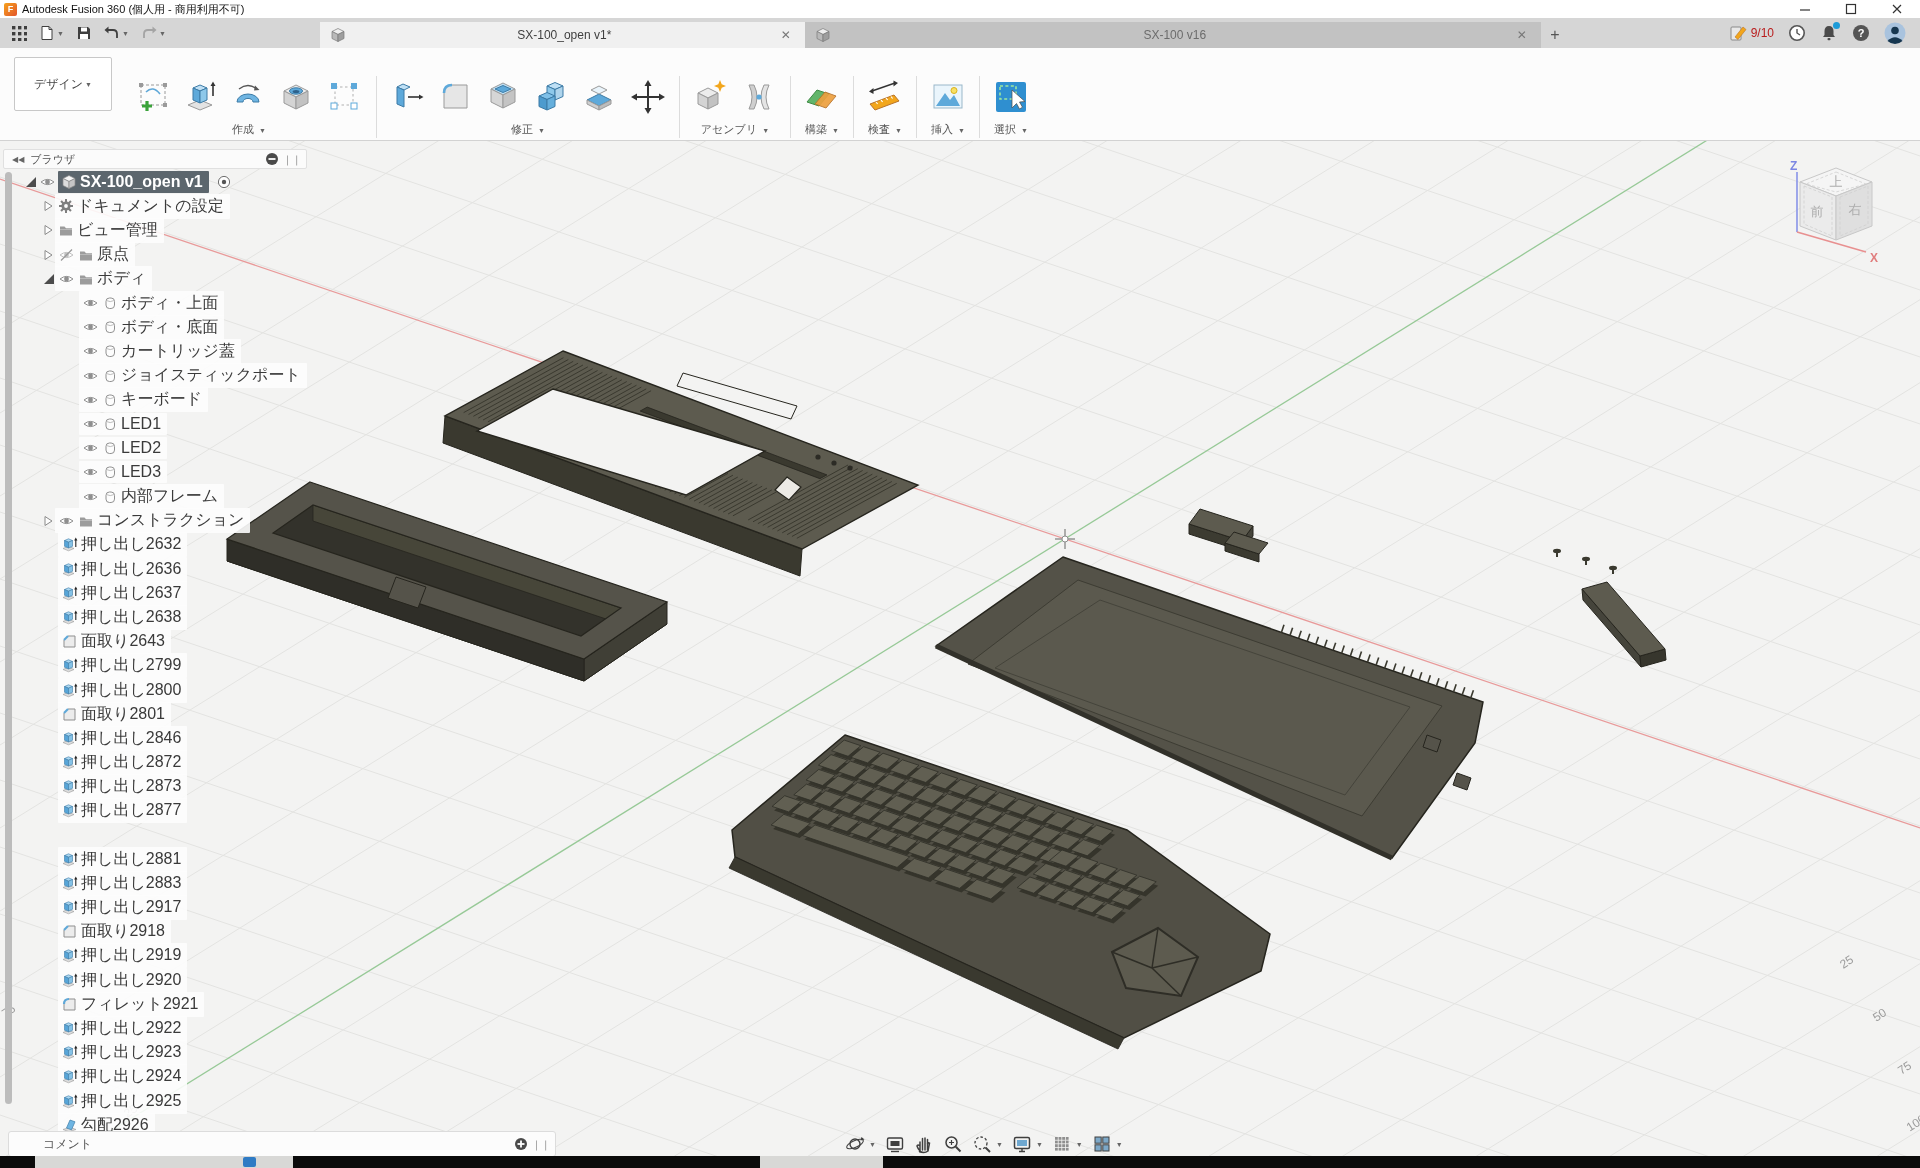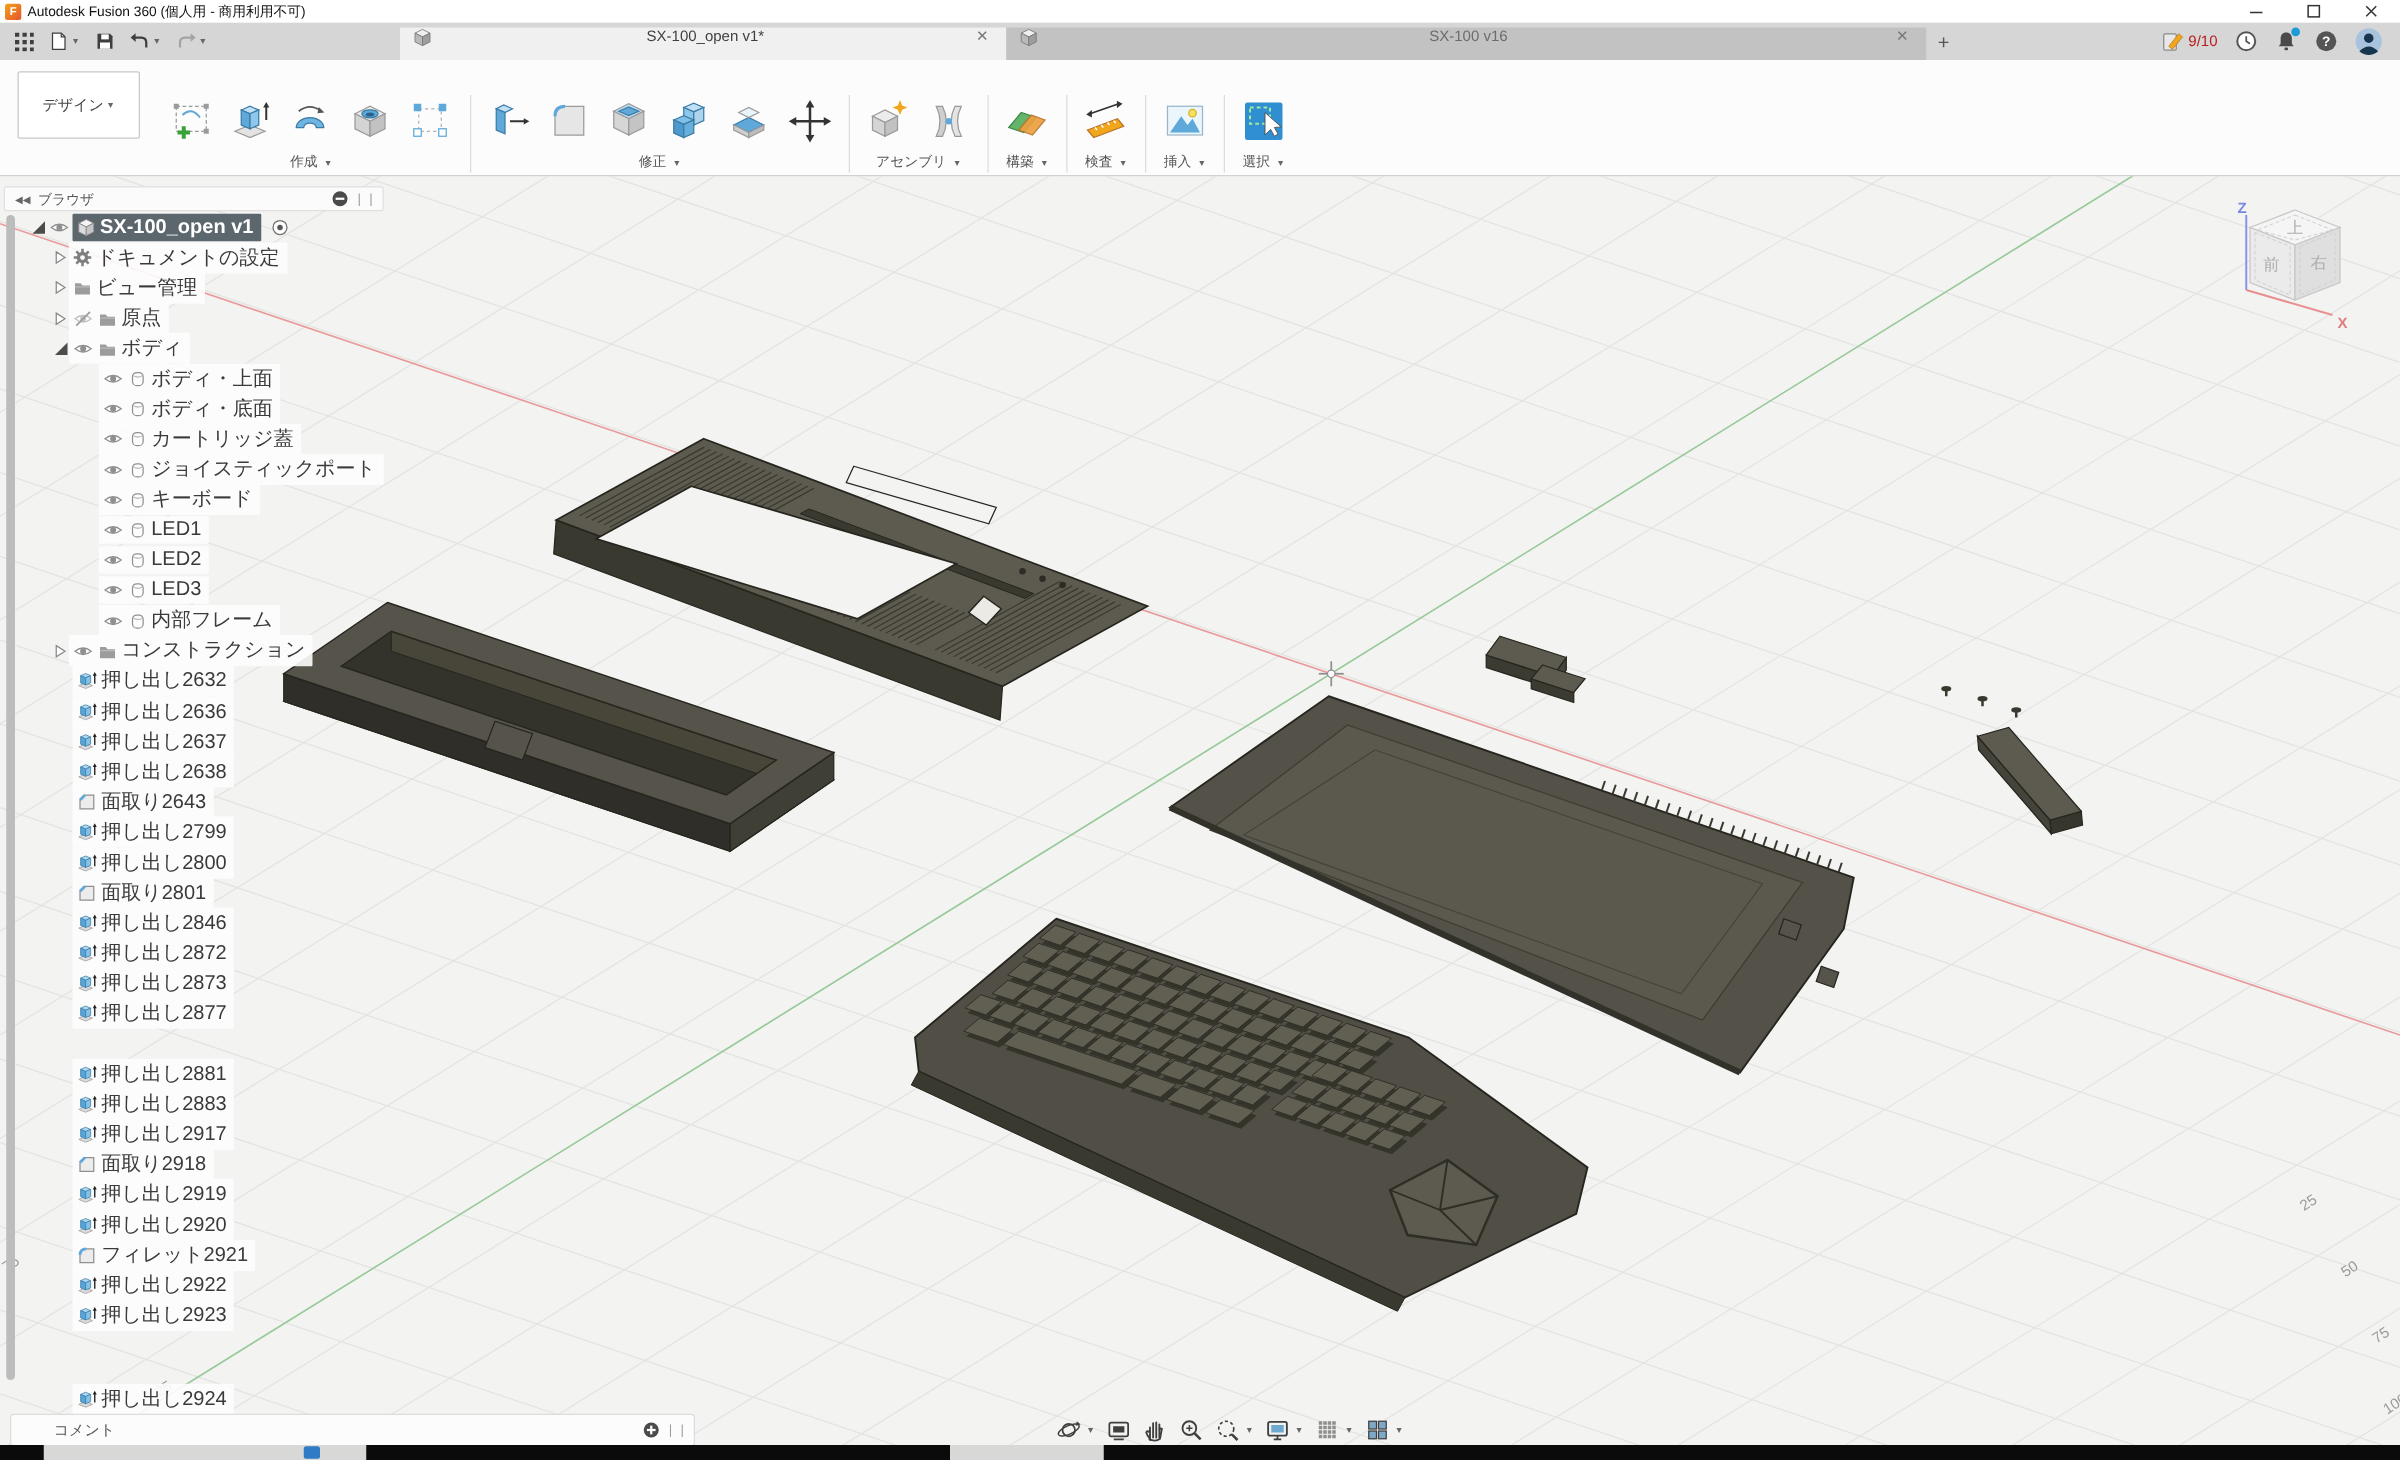--- a/index.html
+++ b/index.html
@@ -13,21 +13,21 @@
                font-size:9px;display:flex;align-items:center;justify-content:center;}
   .win-buttons{margin-left:auto;display:flex;height:18px;}
   .win-btn{width:46px;height:18px;display:flex;align-items:center;justify-content:center;}
   
   .menubar{position:absolute;left:0;top:18px;width:1920px;height:30px;background:#d6d6d6;
            display:flex;align-items:stretch;z-index:39;}
   .qt{display:flex;align-items:center;gap:4px;padding-left:8px;}
   .qt-btn{display:flex;align-items:center;padding:2px 4px;cursor:pointer;}
   .caret{font-size:7px;color:#666;margin-left:2px;}
   .doc-tabs{display:flex;align-items:flex-end;margin-left:150px;}
-  .doc-tab{height:26px;display:flex;align-items:flex-start;font-size:12px;padding:0 10px;cursor:pointer;}
+  .doc-tab{height:26px;display:flex;align-items:center;font-size:12px;padding:0 10px;cursor:pointer;}
   .doc-tab.active{background:#f0f0f0;color:#3f3f3f;width:465px;}
   .doc-tab.inactive{background:#c2c2c2;color:#6c6c6c;width:716px;}
   .doc-tab .tab-label{flex:1;text-align:center;white-space:nowrap;overflow:hidden;}
   .tab-close{color:#777;font-size:12px;padding:0 4px;cursor:pointer;}
   .new-tab{width:28px;height:26px;display:flex;align-items:center;justify-content:center;
            font-size:16px;color:#555;cursor:pointer;align-self:flex-end;}
   .right-cluster{margin-left:auto;display:flex;align-items:center;gap:14px;padding-right:14px;}
   .job-status{display:flex;align-items:center;gap:4px;font-size:12px;color:#b91c1c;}
   .badge-dot{position:absolute;right:-2px;top:-2px;width:7px;height:7px;border-radius:50%;background:#1d9bd8;}
   .icon-wrap{position:relative;display:flex;align-items:center;cursor:pointer;}
@@ -1447,21 +1447,21 @@
               <polygon points="3.5,4.5 7.5,2.8 11.5,4.5 7.5,6.2" fill="#aed9f2" stroke="#3c7ba6" stroke-width=".6"></polygon>
               <polygon points="3.5,4.5 7.5,6.2 7.5,12 3.5,10.3" fill="#57a5d8" stroke="#3c7ba6" stroke-width=".6"></polygon>
               <polygon points="7.5,6.2 11.5,4.5 11.5,10.3 7.5,12" fill="#85c2e6" stroke="#3c7ba6" stroke-width=".6"></polygon>
               <path d="M14.8,11 V3.5" stroke="#222" stroke-width="1.1"></path>
               <polygon points="13.2,4.5 16.4,4.5 14.8,1.5" fill="#222"></polygon>
             </svg>
           </span>
           <span>押し出し2923</span>
         </span>
       </div>
-      <div class="b-row" style="padding-left: 44px; margin-top: 43px;">
+      <div class="b-row" style="padding-left: 44px;">
         <span class="chip">
           <span>
             <svg width="17" height="17" viewBox="0 0 17 17">
               <polygon points="2,12.5 7.5,14.8 13,12.5 7.5,10.2" fill="#dcdcdc" stroke="#9a9a9a" stroke-width=".6"></polygon>
               <polygon points="3.5,4.5 7.5,2.8 11.5,4.5 7.5,6.2" fill="#aed9f2" stroke="#3c7ba6" stroke-width=".6"></polygon>
               <polygon points="3.5,4.5 7.5,6.2 7.5,12 3.5,10.3" fill="#57a5d8" stroke="#3c7ba6" stroke-width=".6"></polygon>
               <polygon points="7.5,6.2 11.5,4.5 11.5,10.3 7.5,12" fill="#85c2e6" stroke="#3c7ba6" stroke-width=".6"></polygon>
               <path d="M14.8,11 V3.5" stroke="#222" stroke-width="1.1"></path>
               <polygon points="13.2,4.5 16.4,4.5 14.8,1.5" fill="#222"></polygon>
             </svg>

